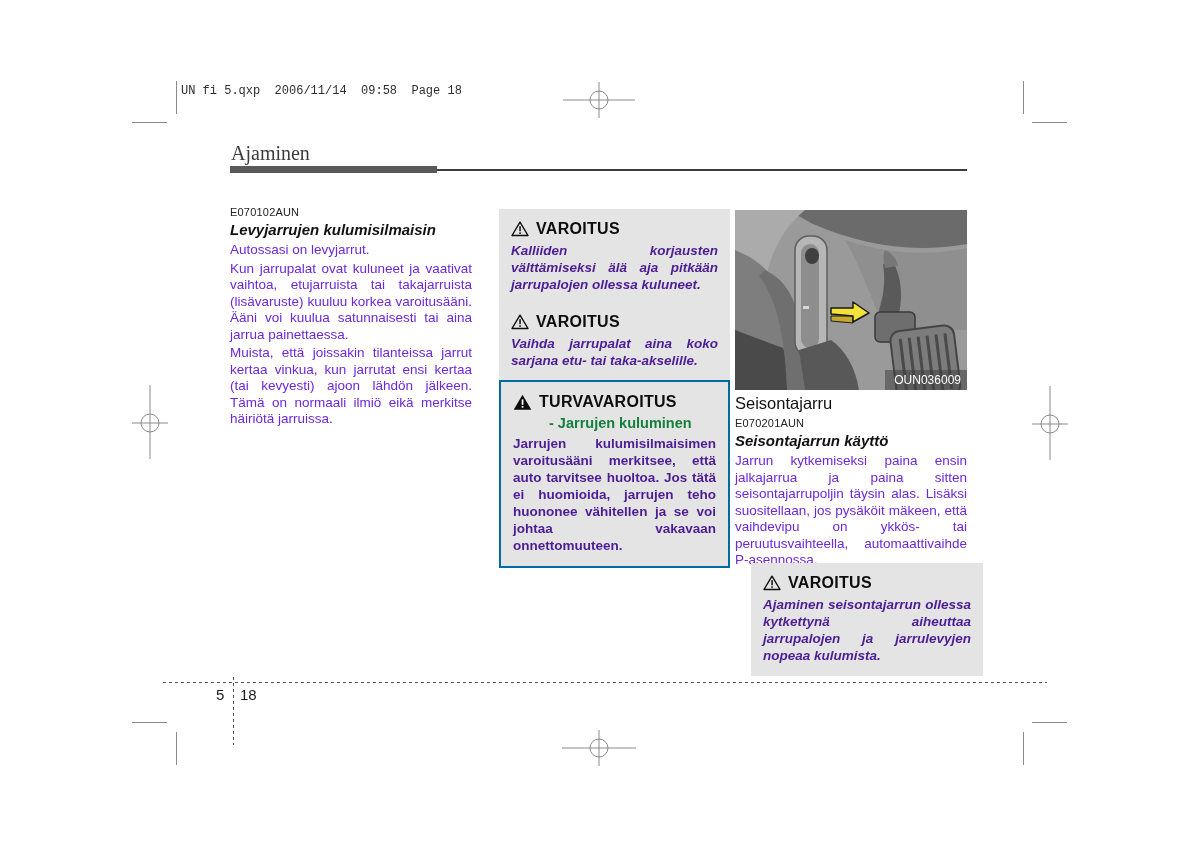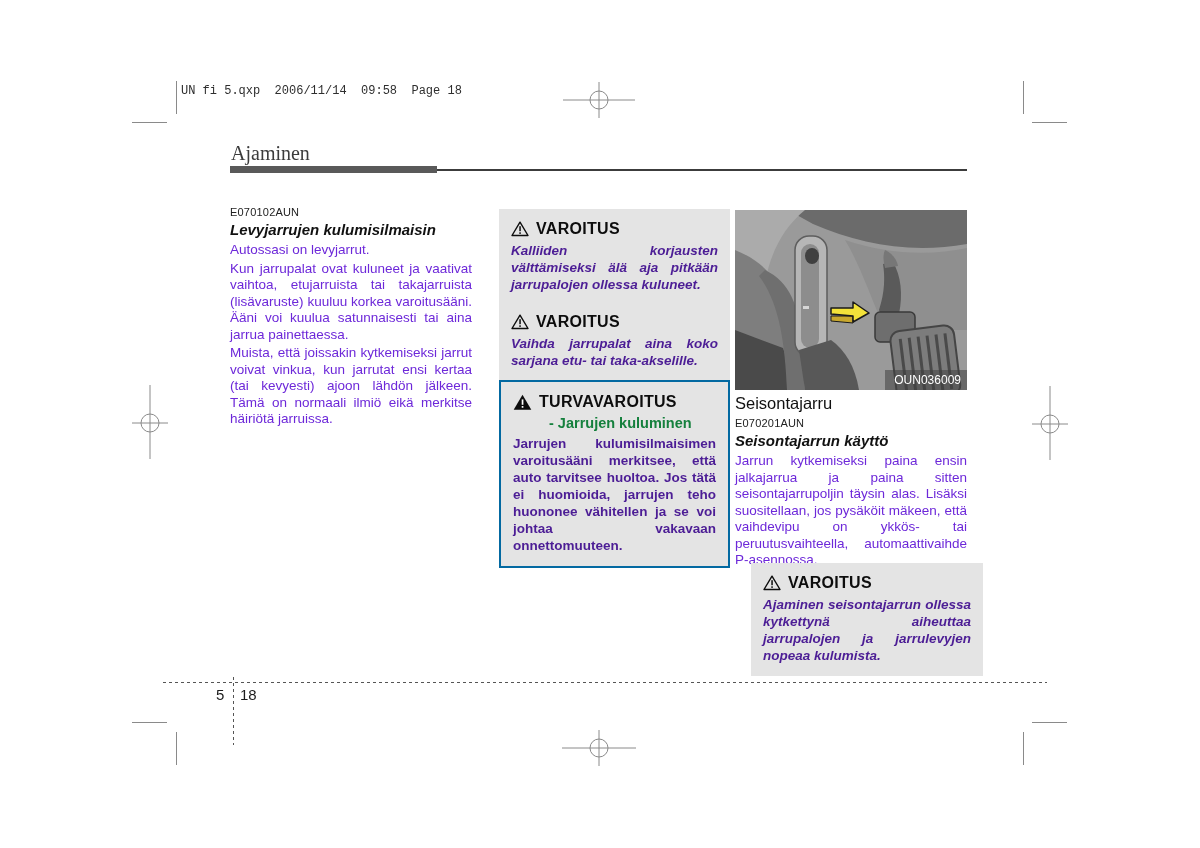--- a/index.html
+++ b/index.html
@@ -98,21 +98,21 @@
   <div class="section-title">Ajaminen</div>
   <div class="head-bar"></div>
   <div class="head-rule"></div>
 
   <div class="col" style="left:230px;top:206px;width:242px;">
     <div class="code-label">E070102AUN</div>
     <div class="sub-heading">Levyjarrujen kulumisilmaisin</div>
     <div class="body-text">
       <p>Autossasi on levyjarrut.</p>
       <p>Kun jarrupalat ovat kuluneet ja vaativat vaihtoa, etujarruista tai takajarruista (lisävaruste) kuuluu korkea varoitusääni. Ääni voi kuulua satunnaisesti tai aina jarrua painettaessa.</p>
-      <p>Muista, että joissakin kytkemiseksi jarrut voivat vinkua, kun jarrutat ensi kertaa (tai kevyesti) ajoon lähdön jälkeen. Tämä on normaali ilmiö eikä merkitse häiriötä jarruissa.</p>
+      <p>Muista, että joissakin tilanteissa jarrut kertaa vinkua, kun jarrutat ensi kertaa (tai kevyesti) ajoon lähdön jälkeen. Tämä on normaali ilmiö eikä merkitse häiriötä jarruissa.</p>
     </div>
   </div>
 
   <div class="col" style="left:483px;top:0;width:231px;height:848px;">
     <div class="warn-box" style="top:209px;">
       <div class="warn-title">
         <svg class="warn-icon" width="18" height="16" viewBox="0 0 18 16">
           <path d="M9 1.2 L17 14.5 L1 14.5 Z" fill="none" stroke="#0d0d0d" stroke-width="1.4" stroke-linejoin="round"></path>
           <rect x="8.3" y="5.2" width="1.5" height="5" fill="#0d0d0d"></rect>
           <rect x="8.3" y="11.3" width="1.5" height="1.6" fill="#0d0d0d"></rect>

